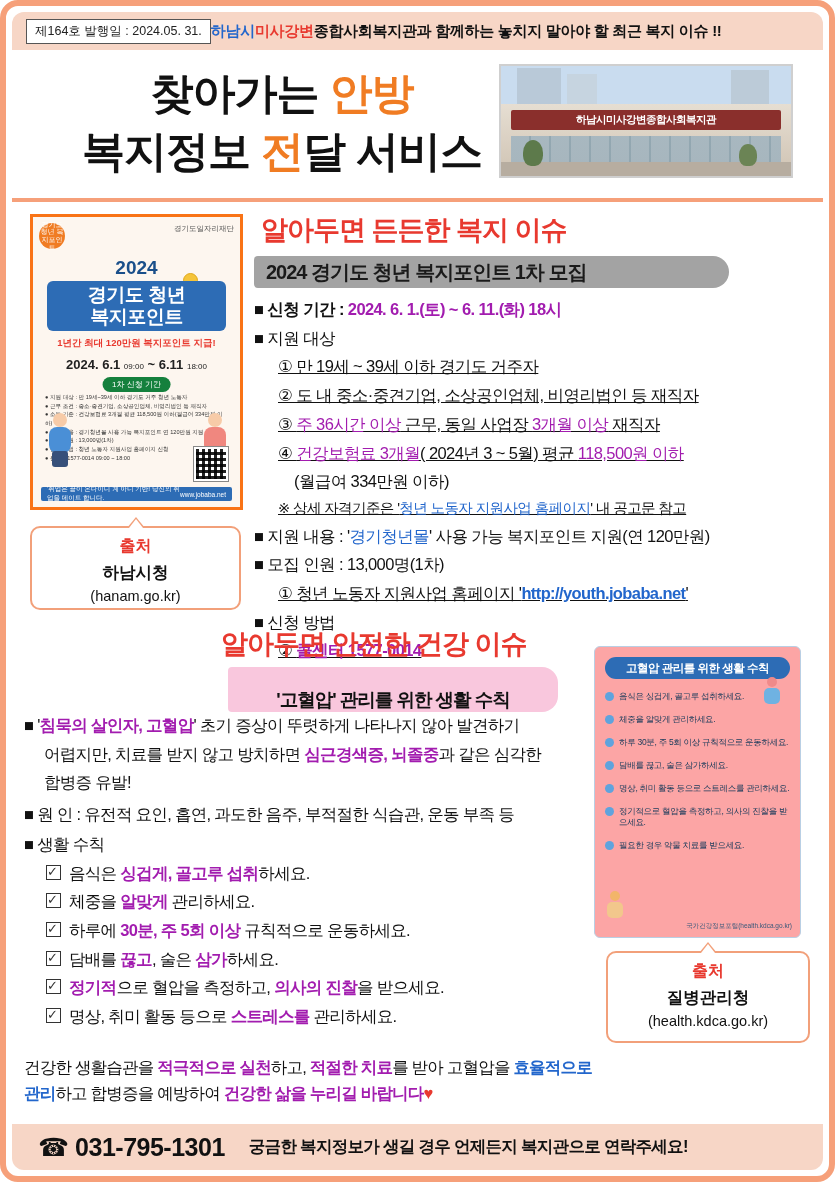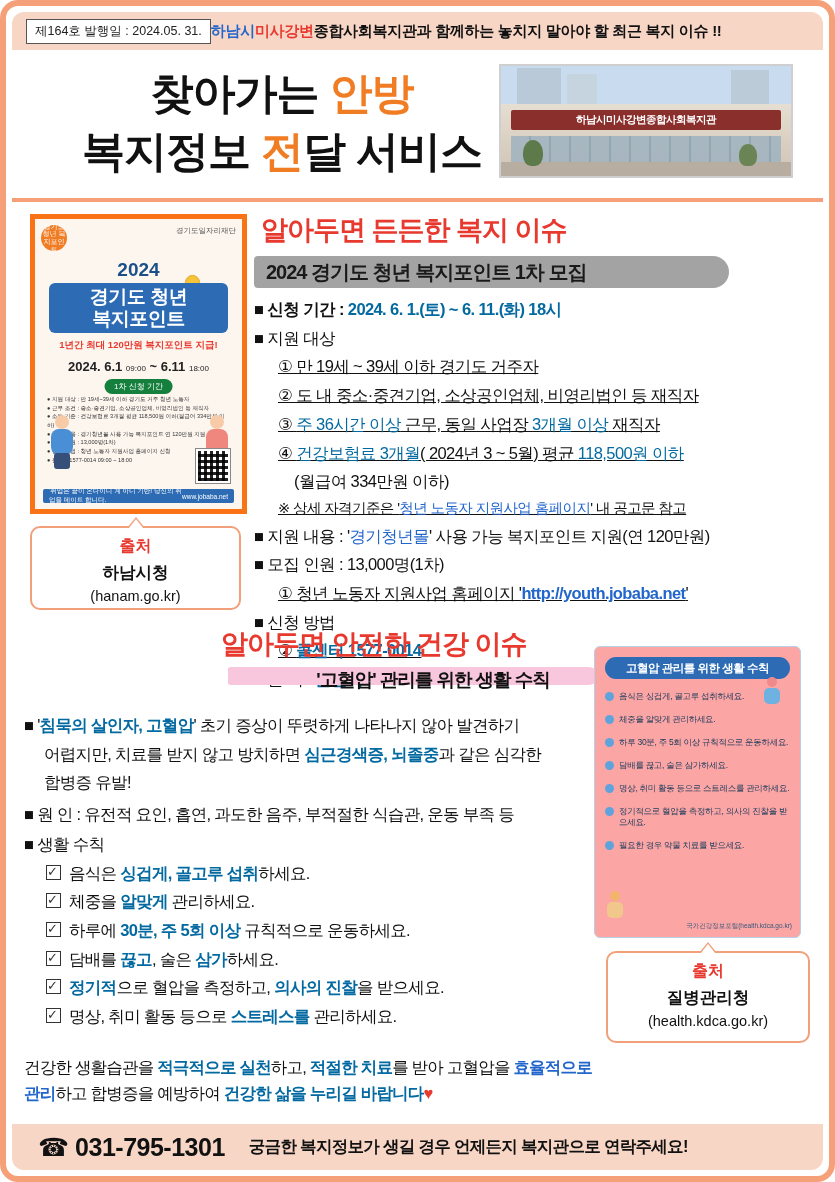--- a/index.html
+++ b/index.html
@@ -99,21 +99,21 @@
     background:#a3a3a3;
     border-radius:4px 16px 16px 4px;
     display:flex;align-items:center;
     padding-left:12px;box-sizing:border-box;
   }
   .sub-ribbon span{font-size:20px;font-weight:bold;color:#1a1a1a;letter-spacing:-1px;}
 
   
   .poster{
     position:absolute;left:24px;top:208px;width:207px;height:290px;
-    border:5px solid #f97316;background:#fdf6ef;overflow:hidden;
+    border:3px solid #f97316;background:#fdf6ef;overflow:hidden;
   }
   .poster .p-tag{position:absolute;left:6px;top:6px;width:26px;height:26px;border-radius:50%;background:#f07c23;color:#fff;font-size:7px;display:flex;align-items:center;justify-content:center;text-align:center;line-height:1.1;}
   .poster .p-logo{position:absolute;right:6px;top:7px;font-size:7.5px;color:#555;}
   .poster .p-year{position:absolute;left:0;right:0;top:40px;text-align:center;font-size:19px;font-weight:bold;color:#1a4f8a;}
   .poster .p-main{position:absolute;left:14px;right:14px;top:64px;height:50px;background:#2d6cb5;border-radius:6px;color:#fff;font-size:19px;font-weight:bold;display:flex;flex-direction:column;align-items:center;justify-content:center;line-height:1.15;letter-spacing:-0.5px;}
   .poster .p-sub{position:absolute;left:0;right:0;top:120px;text-align:center;font-size:9.5px;color:#e8392f;font-weight:bold;}
   .poster .p-date{position:absolute;left:0;right:0;top:140px;text-align:center;font-size:13px;font-weight:bold;color:#222;}
   .poster .p-date small{font-size:8px;font-weight:normal;}
   .poster .p-chip{position:absolute;left:50%;transform:translateX(-50%);top:160px;background:#15803d;color:#fff;font-size:8px;border-radius:9px;padding:2px 10px;}
   .poster .p-body{position:absolute;left:12px;right:12px;top:176px;font-size:5.6px;color:#333;line-height:1.55;}
@@ -155,34 +155,34 @@
 
   
   .rlist{
     position:absolute;left:248px;top:290px;width:570px;
     font-size:16.5px;color:#111;line-height:1.62;letter-spacing:-0.6px;
   }
   .rlist .li{margin-bottom:2px;}
   .rlist .sq{font-weight:bold;}
   .ind1{padding-left:24px;text-decoration:underline;}
   .ind2{padding-left:40px;}
-  .red{color:#0369a1;}
+  .red{color:#a21caf;}
   .blue{color:#2266cc;}
   .bold{font-weight:bold;}
   .note{font-size:14.5px;}
 
   
   .sec2-title{
     position:absolute;left:215px;top:620px;
     font-size:27px;font-weight:bold;color:#e8392f;letter-spacing:-1px;
   }
   .sec2-ribbon{
-    position:absolute;left:222px;top:661px;width:330px;height:18px;
+    position:absolute;left:222px;top:661px;width:330px;height:45px;
     background:#f9c7dd;border-radius:4px 16px 16px 4px;
-    display:flex;align-items:flex-start;justify-content:center;padding-left:40px;
+    display:flex;align-items:flex-end;justify-content:center;
   }
   .sec2-ribbon span{font-size:18.5px;font-weight:bold;color:#111;letter-spacing:-1px;}
 
   
   .kdca{
     position:absolute;right:28px;top:640px;width:205px;height:290px;
     background:#fca5a5;border:1px solid #b9cfe4;border-radius:6px;overflow:hidden;
   }
   .kdca .k-title{
     position:absolute;left:10px;top:10px;right:10px;height:22px;

